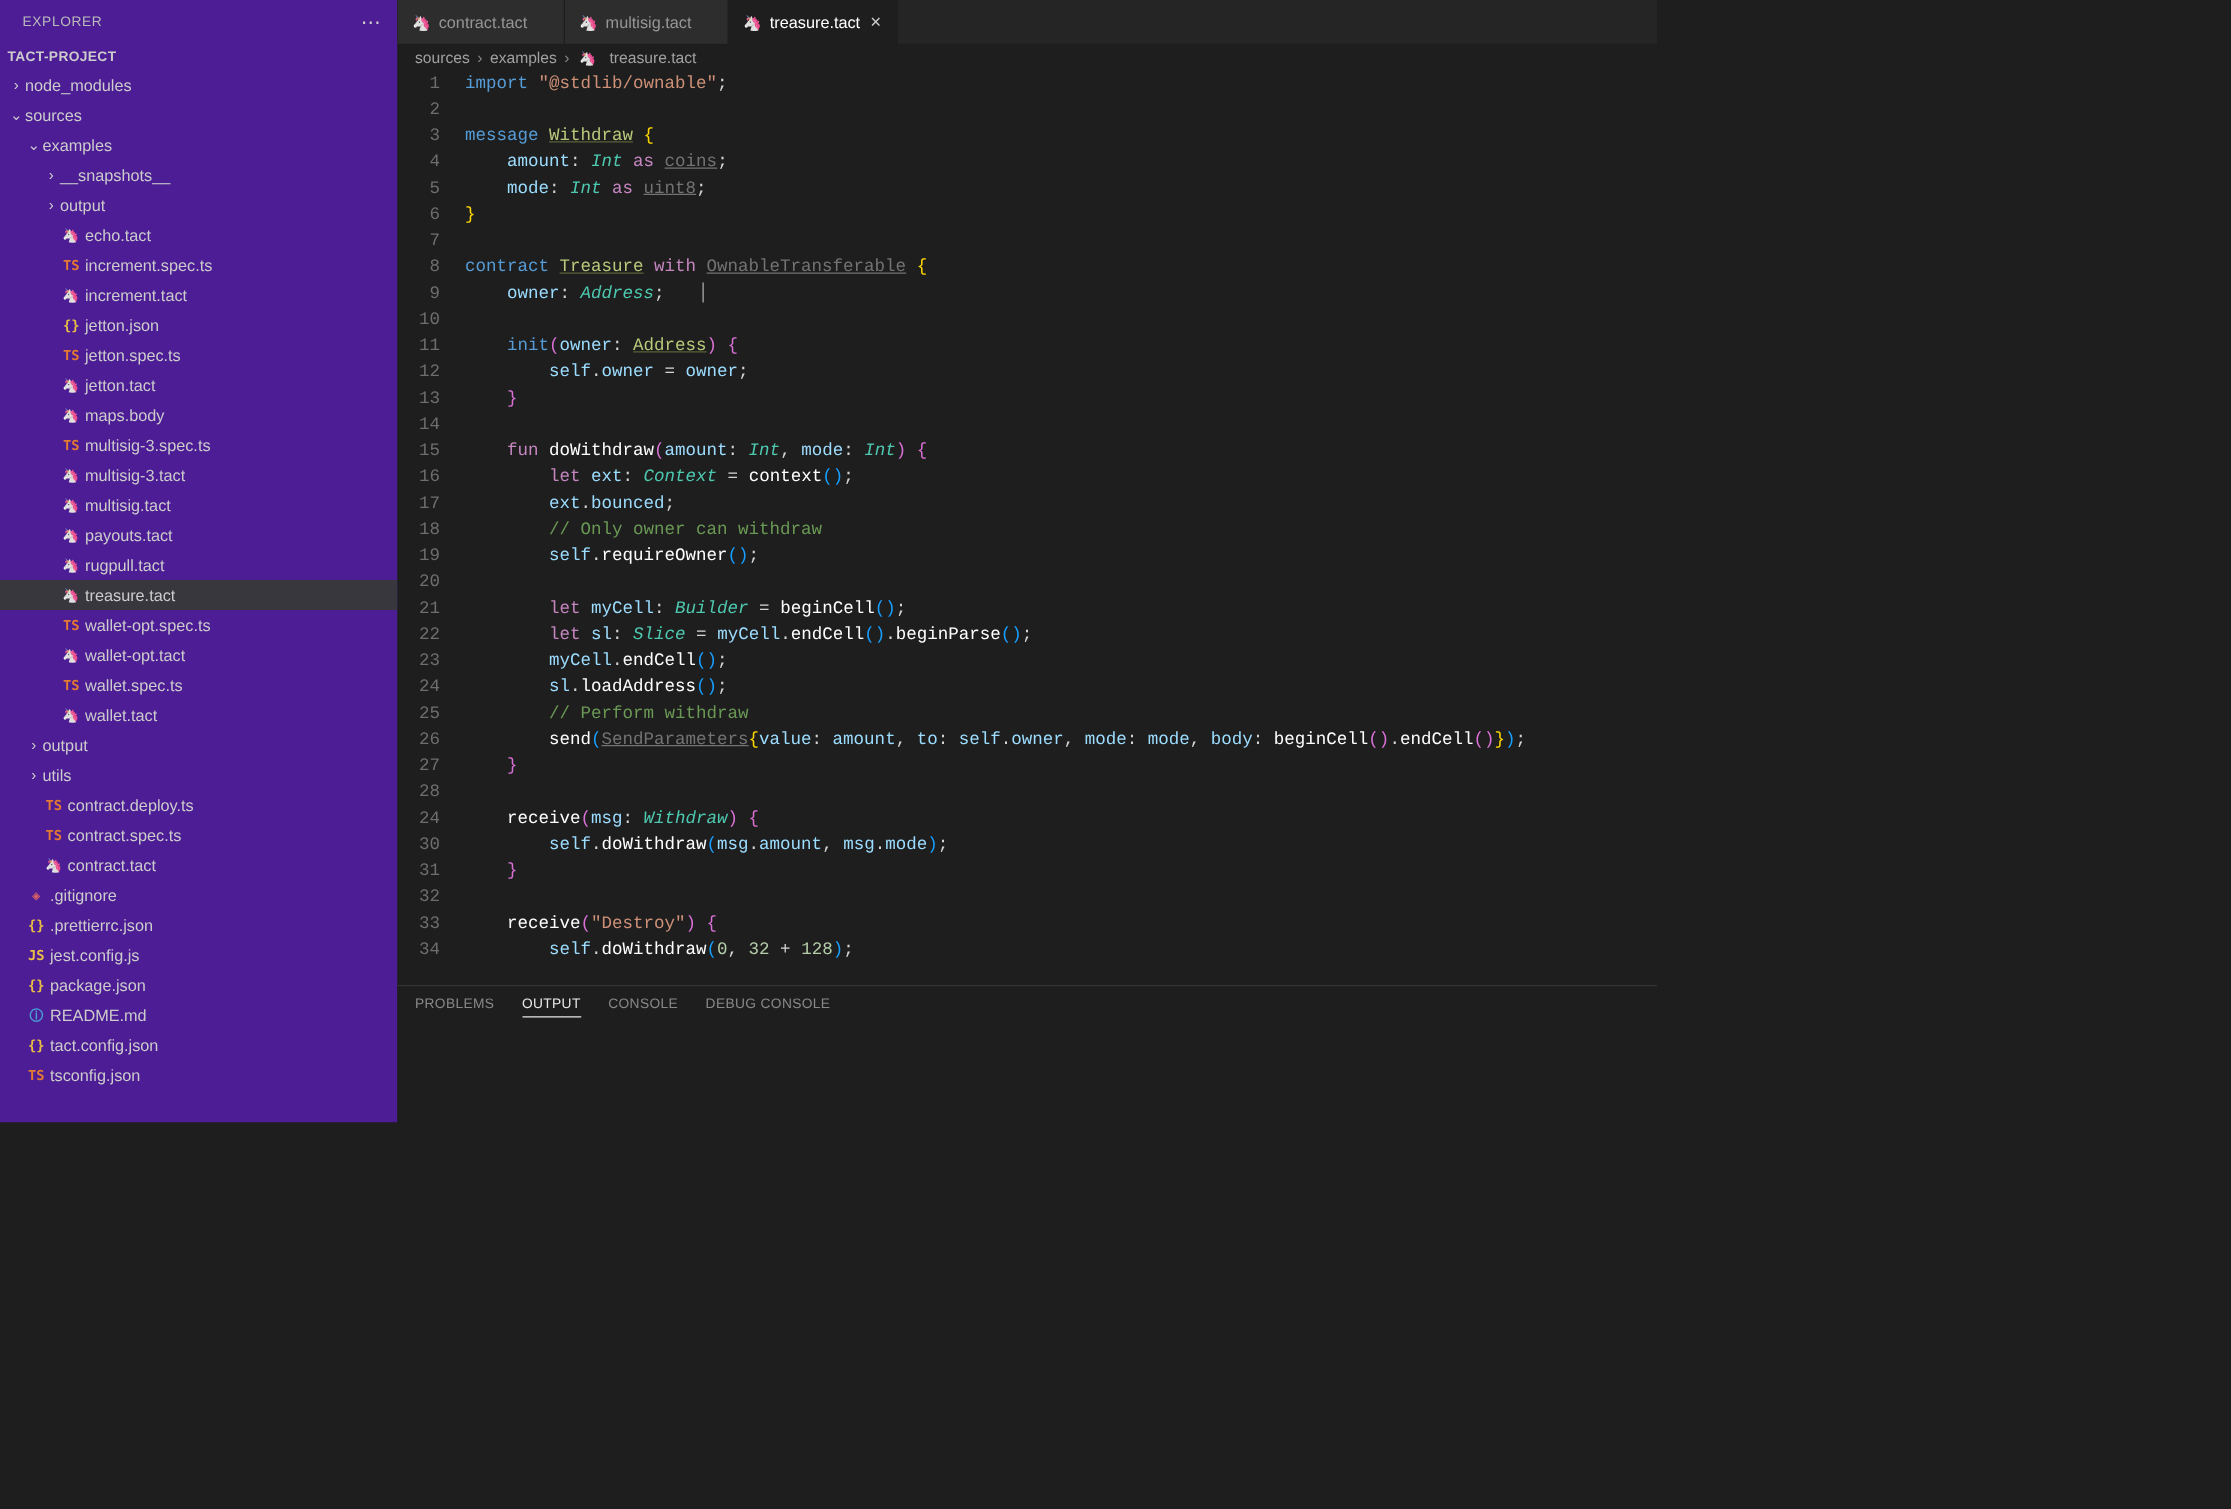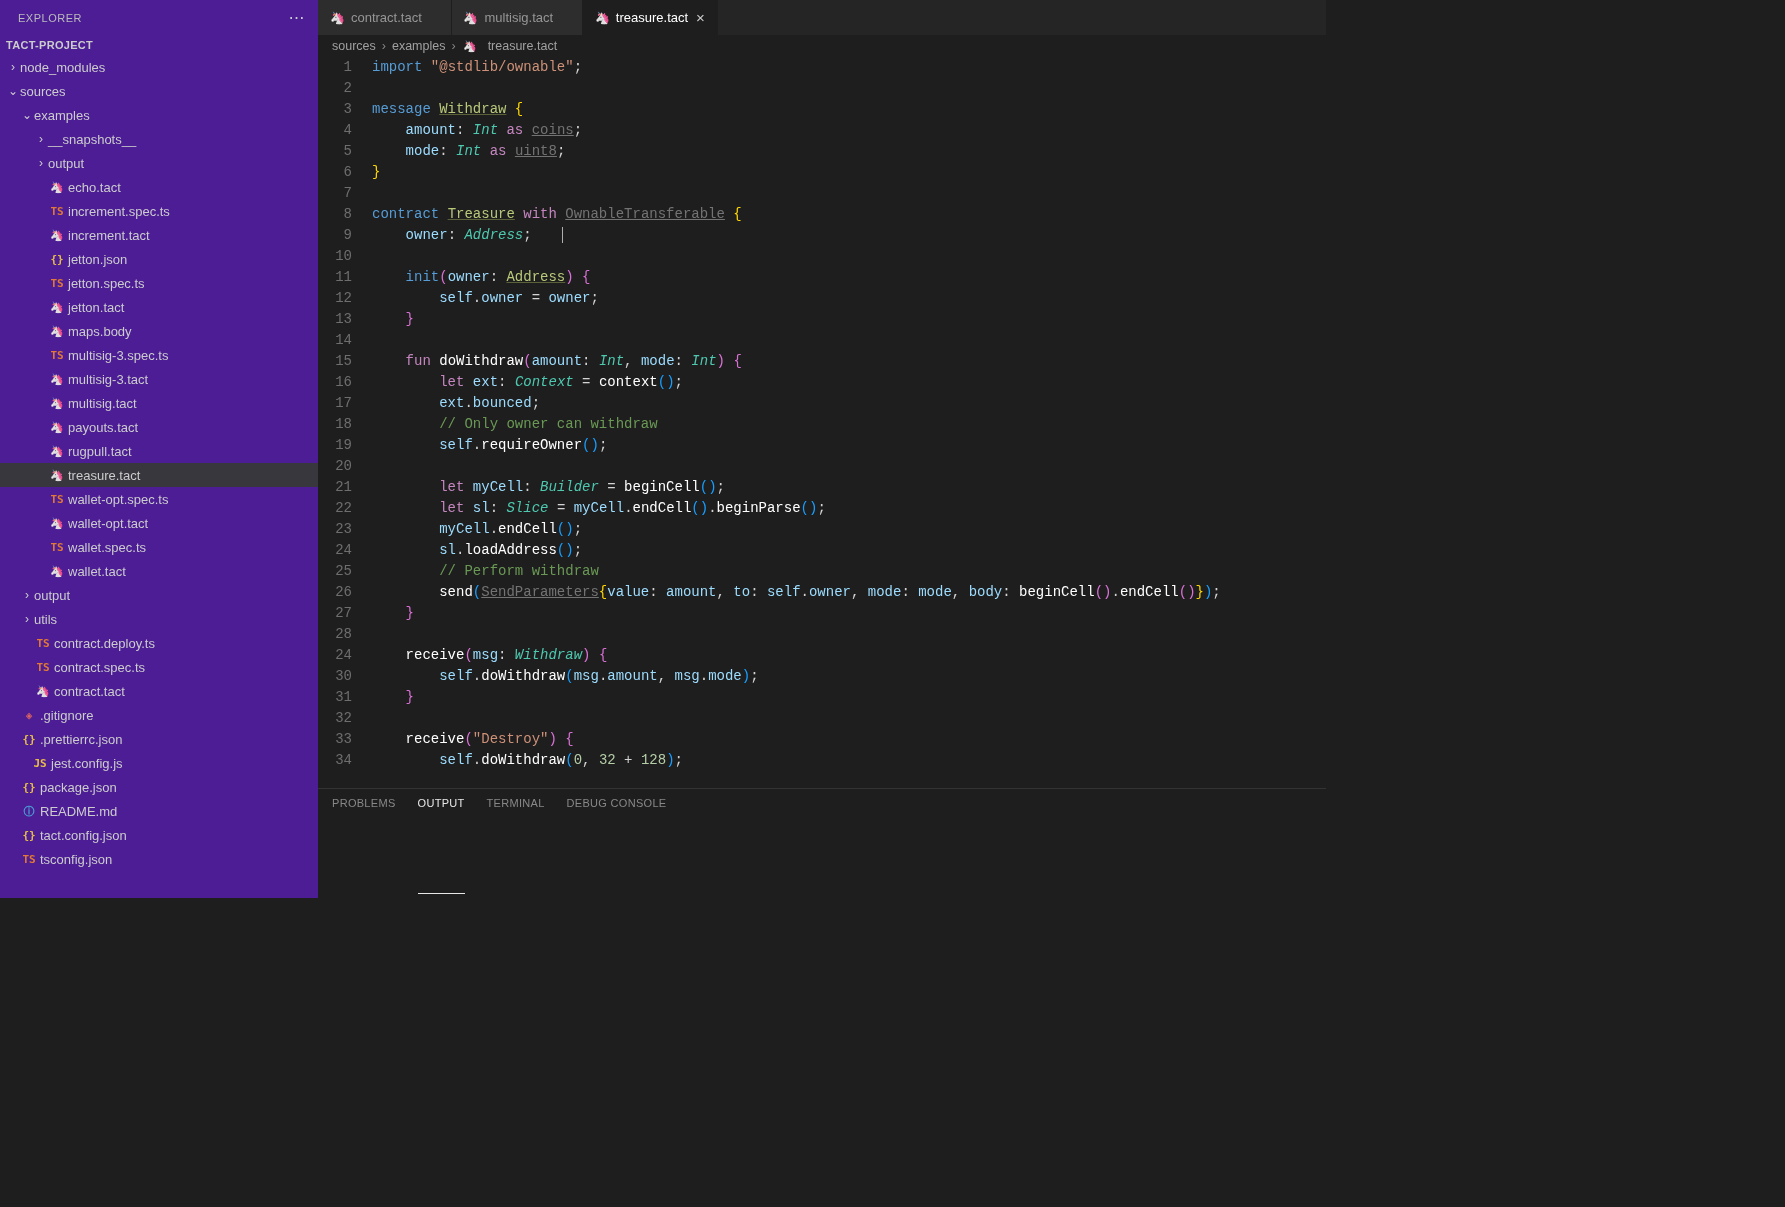--- a/index.html
+++ b/index.html
@@ -62,21 +62,21 @@
     display: inline-block;
     text-align: center;
     margin-right: 2px;
     font-family: monospace;
     font-size: 11px;
     font-weight: bold;
   }
   .ic-ts { color: #e37933; }
   .ic-tact { color: #ea4d89; }
   .ic-json { color: #e8be46; }
-  .ic-js { color: #e8be46; margin-left: 11px; }
+  .ic-js { color: #e8be46; }
   .ic-info { color: #4b9fd5; }
   .ic-git { color: #db6363; }
   .ellipsis { font-size: 16px; color: #cccccc; cursor: pointer; }
   .main {
     flex-grow: 1;
     display: flex;
     flex-direction: column;
     background: #1e1e1e;
     min-width: 0;
   }
@@ -150,21 +150,21 @@
   .k-op { color: #d4d4d4; }
   .k-comm { color: #6a9955; }
   .k-br { color: #da70d6; }
   .k-br2 { color: #179fff; }
   .k-br3 { color: #ffd700; }
   .panel {
     border-top: 1px solid #333;
     background: #1e1e1e;
     height: 110px;
     display: flex;
-    flex-direction: row;
+    flex-direction: column;
   }
   .panel-tabs {
     display: flex;
     gap: 22px;
     padding: 8px 14px 4px 14px;
     font-size: 11px;
     color: #888;
   }
   .panel-tabs .ptab { cursor: pointer; letter-spacing: 0.3px; }
   .panel-tabs .ptab.active { color: #e7e7e7; border-bottom: 1px solid #e7e7e7; padding-bottom: 4px; }
@@ -420,17 +420,17 @@
         <div>32</div>
         <div>33</div>
         <div>34</div>
       </div>
     <div class="code" id="code"><div><span class="k-blue">import</span><span class="k-op"> </span><span class="k-str">"@stdlib/ownable"</span><span class="k-op">;</span></div><div></div><div><span class="k-blue">message</span><span class="k-op"> </span><span class="k-name">Withdraw</span><span class="k-op"> </span><span class="k-br3">{</span></div><div><span class="k-op">    </span><span class="k-prop">amount</span><span class="k-op">: </span><span class="k-type">Int</span><span class="k-op"> </span><span class="k-mag">as</span><span class="k-op"> </span><span class="k-class">coins</span><span class="k-op">;</span></div><div><span class="k-op">    </span><span class="k-prop">mode</span><span class="k-op">: </span><span class="k-type">Int</span><span class="k-op"> </span><span class="k-mag">as</span><span class="k-op"> </span><span class="k-class">uint8</span><span class="k-op">;</span></div><div><span class="k-br3">}</span></div><div></div><div><span class="k-blue">contract</span><span class="k-op"> </span><span class="k-name">Treasure</span><span class="k-op"> </span><span class="k-mag">with</span><span class="k-op"> </span><span class="k-class">OwnableTransferable</span><span class="k-op"> </span><span class="k-br3">{</span></div><div><span class="k-op">    </span><span class="k-prop">owner</span><span class="k-op">: </span><span class="k-type">Address</span><span class="k-op">;</span><span class="cursor-bar" style="margin-left: 30px;"></span></div><div></div><div><span class="k-op">    </span><span class="k-blue">init</span><span class="k-br">(</span><span class="k-prop">owner</span><span class="k-op">: </span><span class="k-name">Address</span><span class="k-br">)</span><span class="k-op"> </span><span class="k-br">{</span></div><div><span class="k-op">        </span><span class="k-prop">self</span><span class="k-op">.</span><span class="k-prop">owner</span><span class="k-op"> = </span><span class="k-prop">owner</span><span class="k-op">;</span></div><div><span class="k-op">    </span><span class="k-br">}</span></div><div></div><div><span class="k-op">    </span><span class="k-mag">fun</span><span class="k-op"> </span><span class="k-fn">doWithdraw</span><span class="k-br">(</span><span class="k-prop">amount</span><span class="k-op">: </span><span class="k-type">Int</span><span class="k-op">, </span><span class="k-prop">mode</span><span class="k-op">: </span><span class="k-type">Int</span><span class="k-br">)</span><span class="k-op"> </span><span class="k-br">{</span></div><div><span class="k-op">        </span><span class="k-mag">let</span><span class="k-op"> </span><span class="k-prop">ext</span><span class="k-op">: </span><span class="k-type">Context</span><span class="k-op"> = </span><span class="k-fn">context</span><span class="k-br2">(</span><span class="k-br2">)</span><span class="k-op">;</span></div><div><span class="k-op">        </span><span class="k-prop">ext</span><span class="k-op">.</span><span class="k-prop">bounced</span><span class="k-op">;</span></div><div><span class="k-op">        </span><span class="k-comm">// Only owner can withdraw</span></div><div><span class="k-op">        </span><span class="k-prop">self</span><span class="k-op">.</span><span class="k-fn">requireOwner</span><span class="k-br2">(</span><span class="k-br2">)</span><span class="k-op">;</span></div><div></div><div><span class="k-op">        </span><span class="k-mag">let</span><span class="k-op"> </span><span class="k-prop">myCell</span><span class="k-op">: </span><span class="k-type">Builder</span><span class="k-op"> = </span><span class="k-fn">beginCell</span><span class="k-br2">(</span><span class="k-br2">)</span><span class="k-op">;</span></div><div><span class="k-op">        </span><span class="k-mag">let</span><span class="k-op"> </span><span class="k-prop">sl</span><span class="k-op">: </span><span class="k-type">Slice</span><span class="k-op"> = </span><span class="k-prop">myCell</span><span class="k-op">.</span><span class="k-fn">endCell</span><span class="k-br2">(</span><span class="k-br2">)</span><span class="k-op">.</span><span class="k-fn">beginParse</span><span class="k-br2">(</span><span class="k-br2">)</span><span class="k-op">;</span></div><div><span class="k-op">        </span><span class="k-prop">myCell</span><span class="k-op">.</span><span class="k-fn">endCell</span><span class="k-br2">(</span><span class="k-br2">)</span><span class="k-op">;</span></div><div><span class="k-op">        </span><span class="k-prop">sl</span><span class="k-op">.</span><span class="k-fn">loadAddress</span><span class="k-br2">(</span><span class="k-br2">)</span><span class="k-op">;</span></div><div><span class="k-op">        </span><span class="k-comm">// Perform withdraw</span></div><div><span class="k-op">        </span><span class="k-fn">send</span><span class="k-br2">(</span><span class="k-class">SendParameters</span><span class="k-br3">{</span><span class="k-prop">value</span><span class="k-op">: </span><span class="k-prop">amount</span><span class="k-op">, </span><span class="k-prop">to</span><span class="k-op">: </span><span class="k-prop">self</span><span class="k-op">.</span><span class="k-prop">owner</span><span class="k-op">, </span><span class="k-prop">mode</span><span class="k-op">: </span><span class="k-prop">mode</span><span class="k-op">, </span><span class="k-prop">body</span><span class="k-op">: </span><span class="k-fn">beginCell</span><span class="k-br">(</span><span class="k-br">)</span><span class="k-op">.</span><span class="k-fn">endCell</span><span class="k-br">(</span><span class="k-br">)</span><span class="k-br3">}</span><span class="k-br2">)</span><span class="k-op">;</span></div><div><span class="k-op">    </span><span class="k-br">}</span></div><div></div><div><span class="k-op">    </span><span class="k-fn">receive</span><span class="k-br">(</span><span class="k-prop">msg</span><span class="k-op">: </span><span class="k-type">Withdraw</span><span class="k-br">)</span><span class="k-op"> </span><span class="k-br">{</span></div><div><span class="k-op">        </span><span class="k-prop">self</span><span class="k-op">.</span><span class="k-fn">doWithdraw</span><span class="k-br2">(</span><span class="k-prop">msg</span><span class="k-op">.</span><span class="k-prop">amount</span><span class="k-op">, </span><span class="k-prop">msg</span><span class="k-op">.</span><span class="k-prop">mode</span><span class="k-br2">)</span><span class="k-op">;</span></div><div><span class="k-op">    </span><span class="k-br">}</span></div><div></div><div><span class="k-op">    </span><span class="k-fn">receive</span><span class="k-br">(</span><span class="k-str">"Destroy"</span><span class="k-br">)</span><span class="k-op"> </span><span class="k-br">{</span></div><div><span class="k-op">        </span><span class="k-prop">self</span><span class="k-op">.</span><span class="k-fn">doWithdraw</span><span class="k-br2">(</span><span class="k-num">0</span><span class="k-op">, </span><span class="k-num">32</span><span class="k-op"> + </span><span class="k-num">128</span><span class="k-br2">)</span><span class="k-op">;</span></div></div>
   </div>
   <div class="panel">
     <div class="panel-tabs" id="panel-tabs">
         <span class="ptab">PROBLEMS</span>
         <span class="ptab active">OUTPUT</span>
-        <span class="ptab">TERMINAL</span>
+        <span class="ptab">CONSOLE</span>
         <span class="ptab">DEBUG CONSOLE</span>
       </div>
   </div>
 </div>
 
 </body></html>

